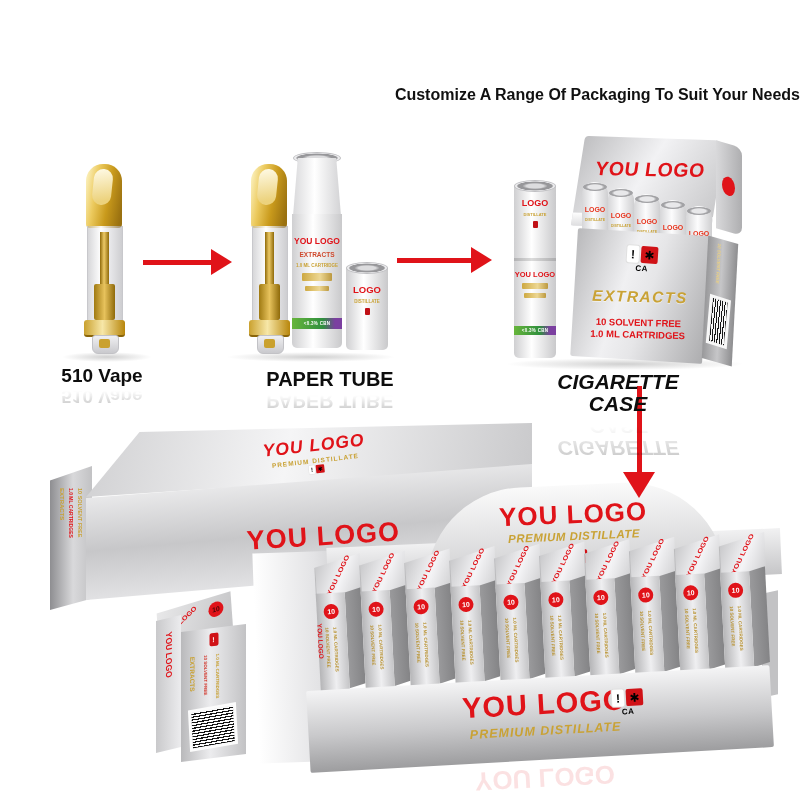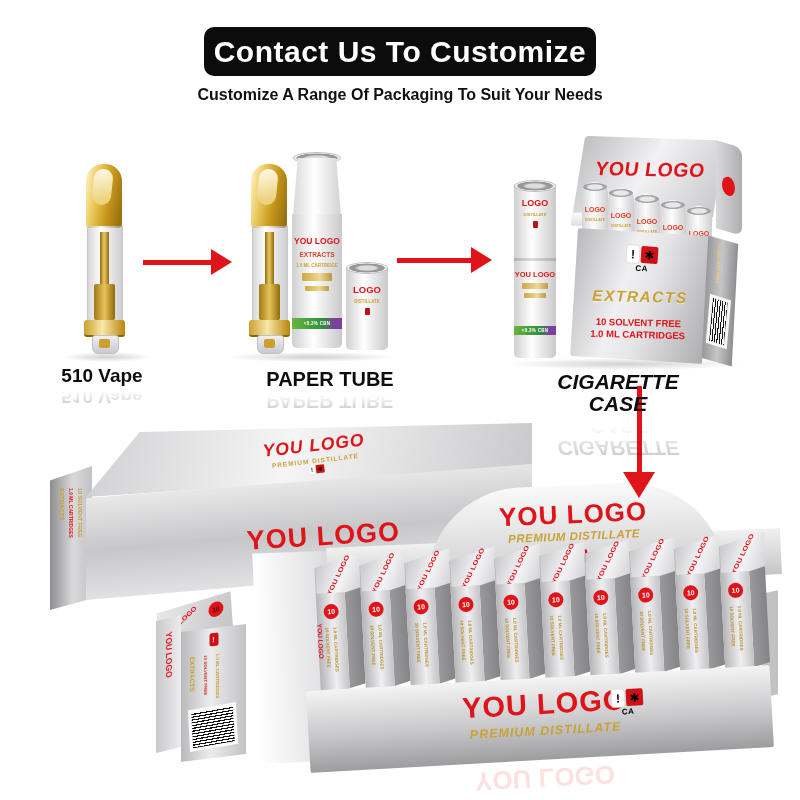--- a/index.html
+++ b/index.html
@@ -3,21 +3,21 @@
 <meta charset="utf-8">
 <style>
   html,body{margin:0;padding:0;background:#fff;}
   .stage{position:relative;width:800px;height:800px;background:#fff;overflow:hidden;
          font-family:"Liberation Sans",sans-serif;color:#111;}
 
   
   .banner{position:absolute;left:204px;top:27px;width:392px;height:49px;background:#0c0c0c;
           border-radius:10px;color:#fff;font-weight:bold;font-size:30px;display:flex;
           align-items:center;justify-content:center;letter-spacing:.5px;}
-  .subtitle{position:absolute;left:0;top:86px;width:800px;text-align:center;
+  .subtitle{position:absolute;left:0;top:86px;width:800px;text-align:right;
             font-size:16px;font-weight:bold;}
 
   
   .arrow-h{position:absolute;height:5px;background:#e01319;z-index:6;}
   .arrow-h::after{content:"";position:absolute;right:-21px;top:-11px;border-left:21px solid #e01319;
                   border-top:13px solid transparent;border-bottom:13px solid transparent;}
   .arrow-v{position:absolute;width:5px;background:#e01319;z-index:6;}
   .arrow-v::after{content:"";position:absolute;left:-14px;bottom:-26px;border-top:26px solid #e01319;
                   border-left:16px solid transparent;border-right:16px solid transparent;}
 
@@ -182,21 +182,20 @@
   .df-sub{position:absolute;left:137px;top:46px;width:200px;text-align:center;color:#c9a235;
        font-weight:bold;font-style:italic;font-size:12.5px;letter-spacing:1px;}
   .df-ref{position:absolute;left:430px;top:762px;width:230px;text-align:center;color:#e01319;
        font-weight:bold;font-size:26px;opacity:.12;transform:scaleY(-1) rotate(3deg);z-index:1;}
 </style>
 </head>
 <body>
 
 <div class="stage">
 
-  <div class="banner">Contact Us To Customize</div>
   <div class="subtitle">Customize A Range Of Packaging To Suit Your Needs</div>
 
   <div class="arrow-h" style="left:143px;top:260px;width:68px;"></div>
   <div class="arrow-h" style="left:397px;top:258px;width:74px;"></div>
   <div class="arrow-v" style="left:637px;top:386px;height:86px;"></div>
 
   <div class="shadow" style="left:62px;top:352px;width:90px;height:10px;"></div>
   <div class="shadow" style="left:226px;top:352px;width:170px;height:10px;"></div>
   <div class="shadow" style="left:505px;top:358px;width:240px;height:12px;"></div>
 

